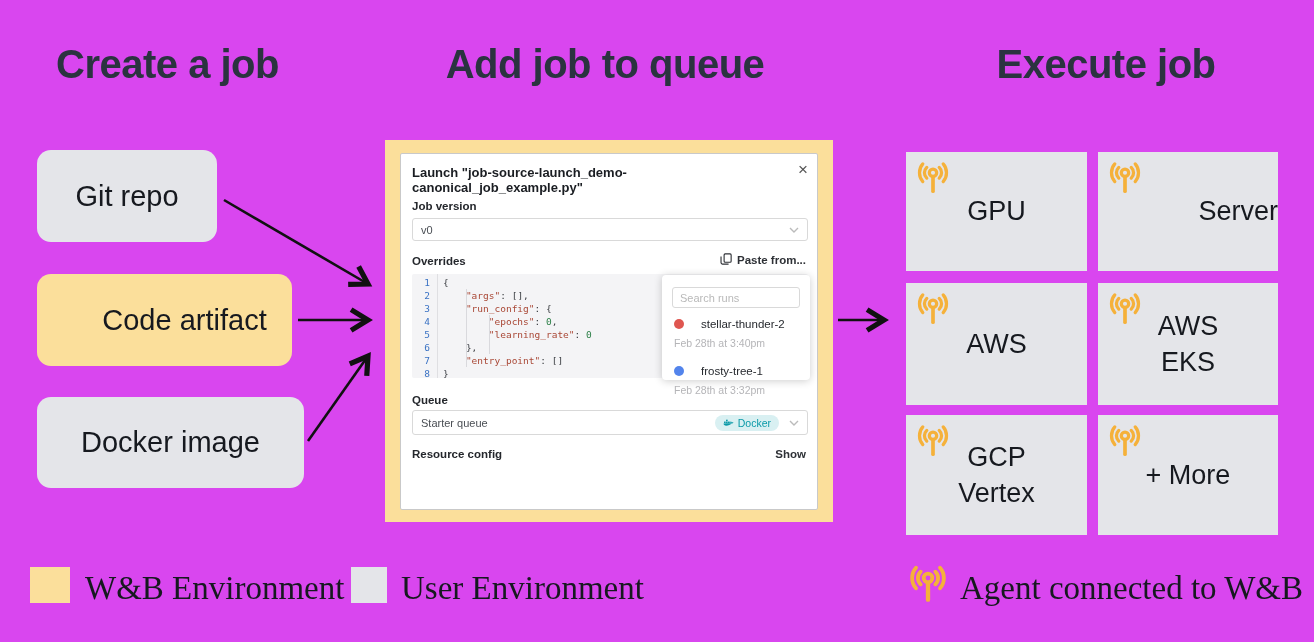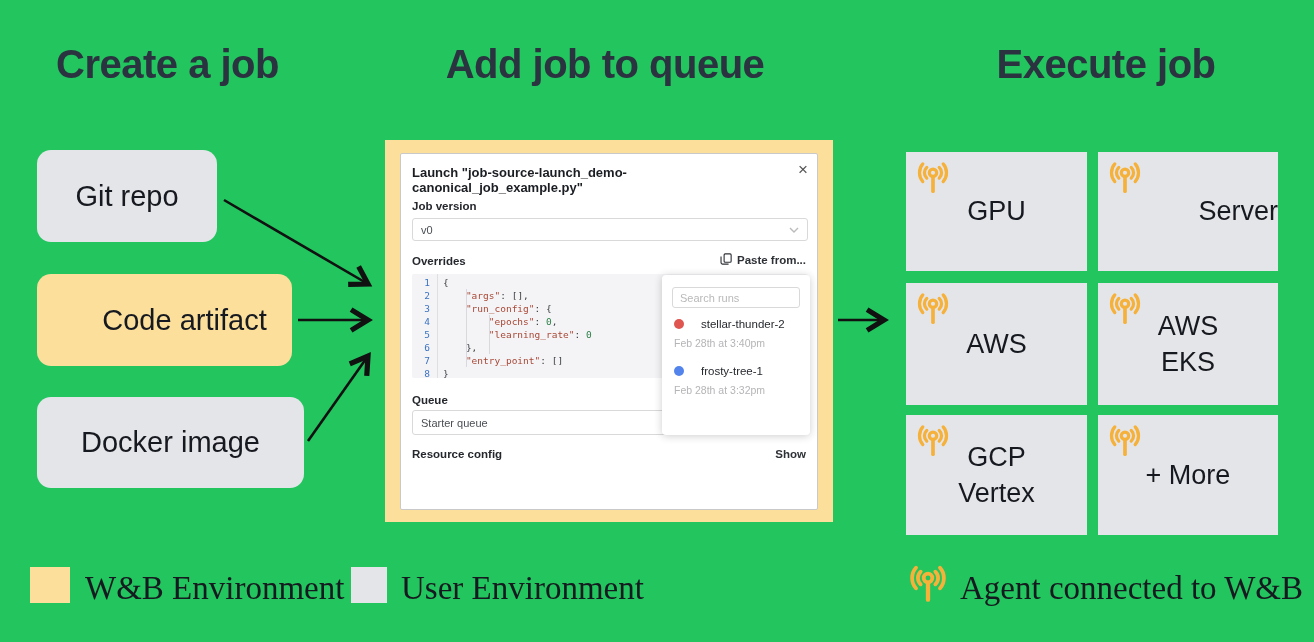--- a/index.html
+++ b/index.html
@@ -1,18 +1,18 @@
 <!DOCTYPE html>
 <html style="--wandb-yellow: #fbdf9b; --user-gray: #e4e5e9; --agent-gold: #f5b13a; --title-dark: #2b3340; --box-text: #16191f; --docker-bg: #d9f0f2; --docker-text: #0b9aa8; --code-num: #3b73c4; --code-str: #a94735; --code-val: #2e8049; --arrow: #111111;"><head>
 <meta charset="utf-8">
 <style>
   * { margin:0; padding:0; box-sizing:border-box; }
   html,body { background:#fff; }
   body { font-family:"Liberation Sans", sans-serif; }
-  .canvas { position:relative; width:1314px; height:642px; background:#22c55e; overflow:hidden; }
+  .canvas { position:relative; width:1314px; height:642px; background:#d946ef; overflow:hidden; }
 
   
   .col-title { position:absolute; top:42px; font-size:40px; font-weight:bold; color:var(--title-dark); text-align:center; letter-spacing:-0.5px; }
   .t-create { left:25px; width:285px; }
   .t-queue  { left:415px; width:380px; }
   .t-exec   { left:930px; width:352px; }
 
   
   .src-box { position:absolute; border-radius:14px; display:flex; align-items:center; justify-content:center; font-size:29px; color:var(--box-text); }
   .env-user  { background:var(--user-gray); }
@@ -46,21 +46,21 @@
   .ctext { position:absolute; left:31px; top:2px; }
   .cl { height:13px; line-height:13px; white-space:pre; color:#3a3d42; }
   .cl .s { color:var(--code-str); }
   .cl .n { color:var(--code-val); }
 
   
   .docker-pill { display:flex; align-items:center; gap:4px; background:var(--docker-bg); color:var(--docker-text); font-size:10.5px; border-radius:9px; padding:2px 8px; margin-left:auto; }
   .show-btn { position:absolute; right:11px; top:294px; font-size:11.5px; font-weight:bold; color:#2e3136; cursor:pointer; }
 
   
-  .popup { position:absolute; left:662px; top:275px; width:148px; height:160px; background:#fff; border-radius:4px; box-shadow:0 1px 8px rgba(0,0,0,0.2); }
+  .popup { position:absolute; left:662px; top:275px; width:148px; height:105px; background:#fff; border-radius:4px; box-shadow:0 1px 8px rgba(0,0,0,0.2); }
   .search { position:absolute; left:10px; top:12px; width:128px; height:21px; border:1px solid #d9d9d9; border-radius:3px; font-size:11px; padding:0 7px; color:#444; font-family:"Liberation Sans", sans-serif; outline:none; }
   .search::placeholder { color:#b9b9b9; }
   .run-item { position:absolute; left:12px; display:flex; align-items:center; gap:17px; font-size:11.5px; color:#26292e; cursor:pointer; }
   .run-dot { width:10px; height:10px; border-radius:50%; }
   .run-time { position:absolute; left:12px; font-size:10.5px; color:#b5b5b8; }
 
   
   .exec-box { position:absolute; background:var(--user-gray); display:flex; flex-direction:column; align-items:center; justify-content:center; font-size:27px; color:var(--box-text); line-height:1.35; }
   .exec-box .ant { position:absolute; left:10px; top:8px; }
 

